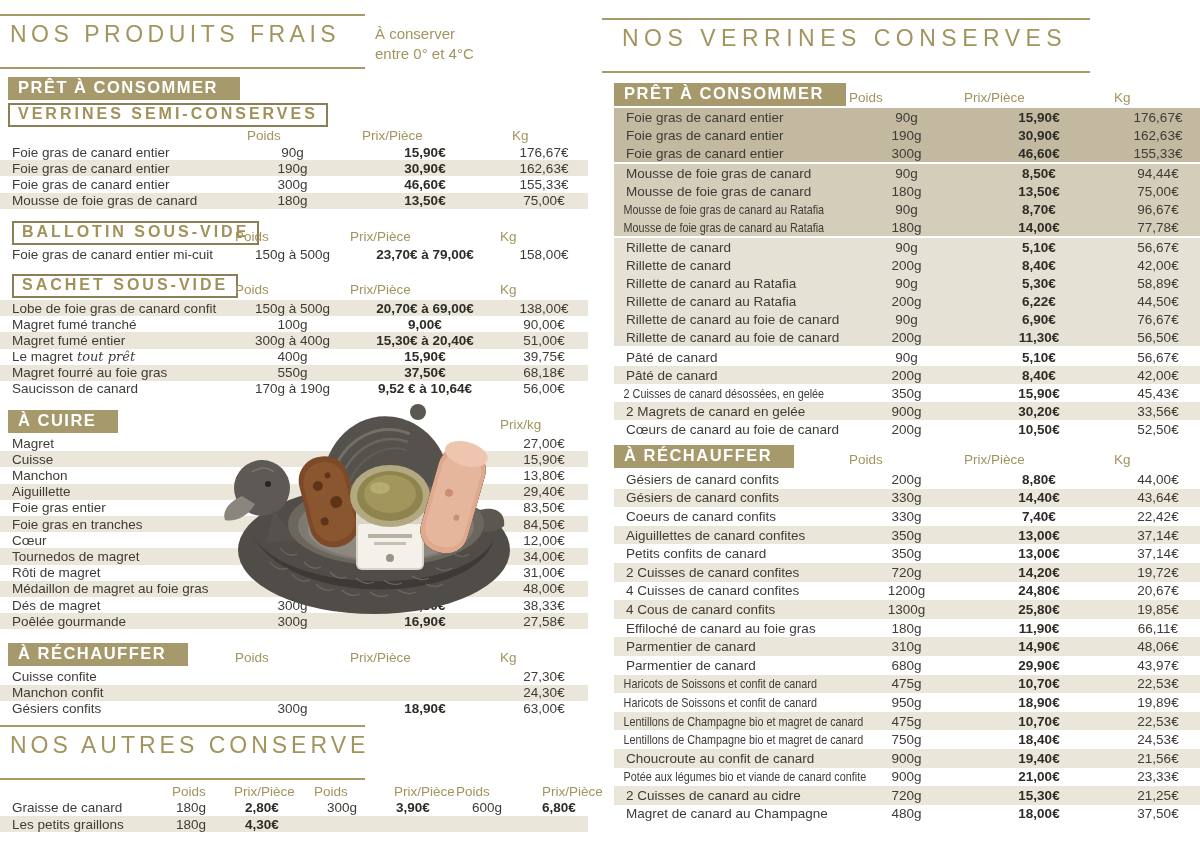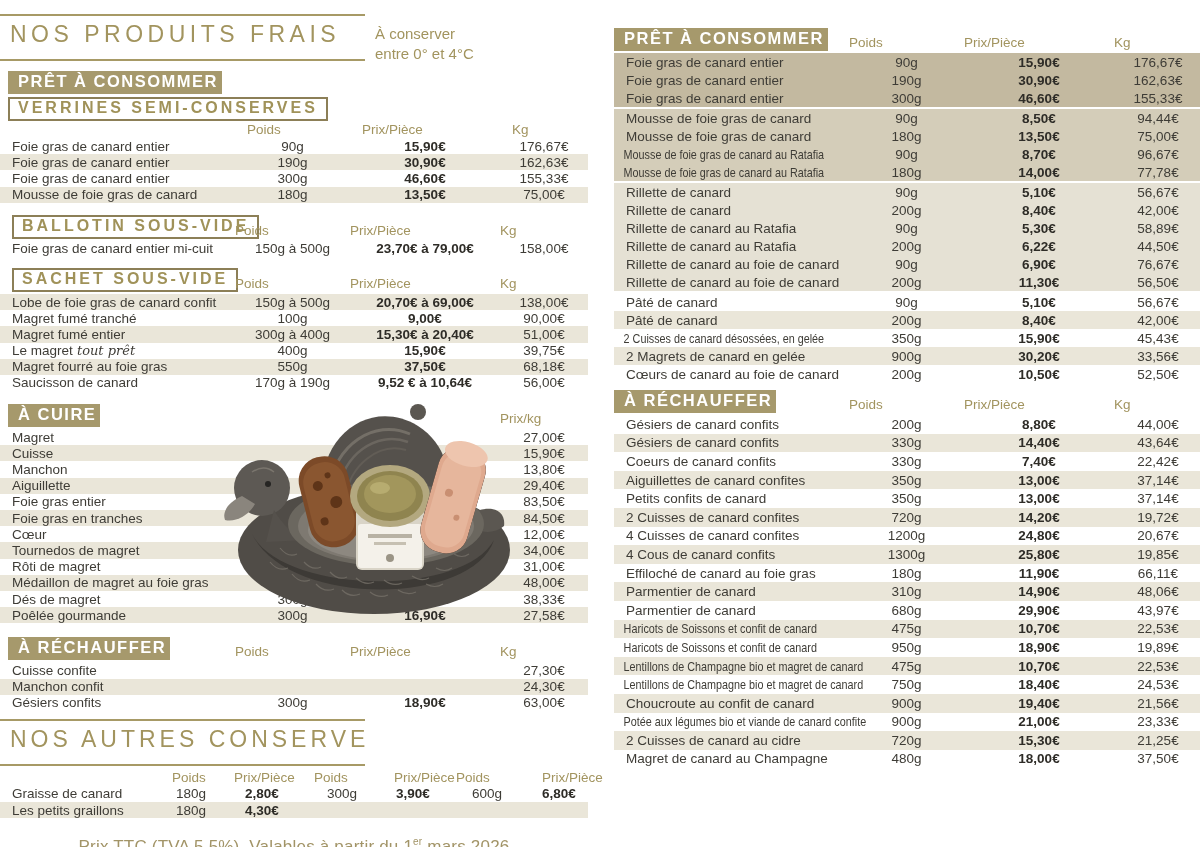--- a/index.html
+++ b/index.html
@@ -5,30 +5,30 @@
   * { margin:0; padding:0; box-sizing:border-box; }
   body { background:#ffffff; font-family:"Liberation Sans", sans-serif; }
   .page { position:relative; width:1200px; height:847px; background:#fff; overflow:hidden; color:#3e3c36; }
   .col { position:absolute; top:0; height:847px; }
   .col-left  { left:0;   width:600px; padding:14px 0 0 0; }
   .col-right { left:600px; width:600px; padding:18px 0 0 2px; }
 
   
   .big-title { color:#a2945e; font-size:23px; letter-spacing:4.5px; font-weight:400;
                border-top:2px solid #a79a66; border-bottom:2px solid #a79a66;
-               padding:5px 0 11px 10px; white-space:nowrap; overflow:hidden; }
+               padding:5px 0 19px 10px; white-space:nowrap; overflow:hidden; }
   .lt-main  { width:365px; }
   .lt-autres{ width:365px; letter-spacing:4px; margin-top:8px; }
   .rt-main  { width:488px; letter-spacing:5.5px; padding-left:20px; }
 
   .title-flex { display:flex; align-items:flex-start; }
   .note { color:#a2945e; font-size:15px; line-height:1.3; margin:10px 0 0 10px; }
 
   .badge { display:inline-block; background:#a6996c; color:#fff; font-weight:bold;
-           font-size:16.5px; letter-spacing:1.5px; padding:1px 4px 3px 10px; white-space:nowrap; }
+           font-size:16.5px; letter-spacing:1.5px; padding:1px 22px 3px 10px; white-space:nowrap; }
   .boxed { display:inline-block; border:2px solid #8c7f57; color:#a09259; font-weight:bold;
            font-size:16px; letter-spacing:3px; padding:0 8px 2px 8px; background:#fff; white-space:nowrap; }
 
   .grid4 { display:grid; grid-template-columns:235px 115px 150px 88px; width:588px; }
   .grid7 { display:grid; grid-template-columns:160px 62px 80px 80px 62px 86px 58px; width:588px; }
 
   .hrow { align-items:end; }
   .hcell { color:#a2945f; font-size:13.5px; padding-bottom:1px; }
   .combo { margin-bottom:2px; }
 
@@ -369,20 +369,21 @@
         <rect x="210" y="68" width="40" height="96" rx="18" fill="#e6b69c"></rect>
         <ellipse cx="230" cy="68" rx="22" ry="12" fill="#eec5ae"></ellipse>
         <circle cx="224" cy="110" r="4" fill="#c98f72"></circle>
           <circle cx="238" cy="132" r="3" fill="#c98f72"></circle>
       </g>
     </svg>
   </div>
 
   <div class="col col-right">
 
+    <div class="big-title rt-main">NOS VERRINES CONSERVES</div>
 
     <div class="hrow grid4 combo ml12" style="margin-top:10px;">
       <div class="cell c-name" style="padding-left:0;"><span class="badge">PRÊT À CONSOMMER</span></div>
       <div class="hcell">Poids</div>
       <div class="hcell">Prix/Pièce</div>
       <div class="hcell">Kg</div>
     </div>
 
     <div class="t-rtop group g-dark ml12">
         <div class="row grid4">

